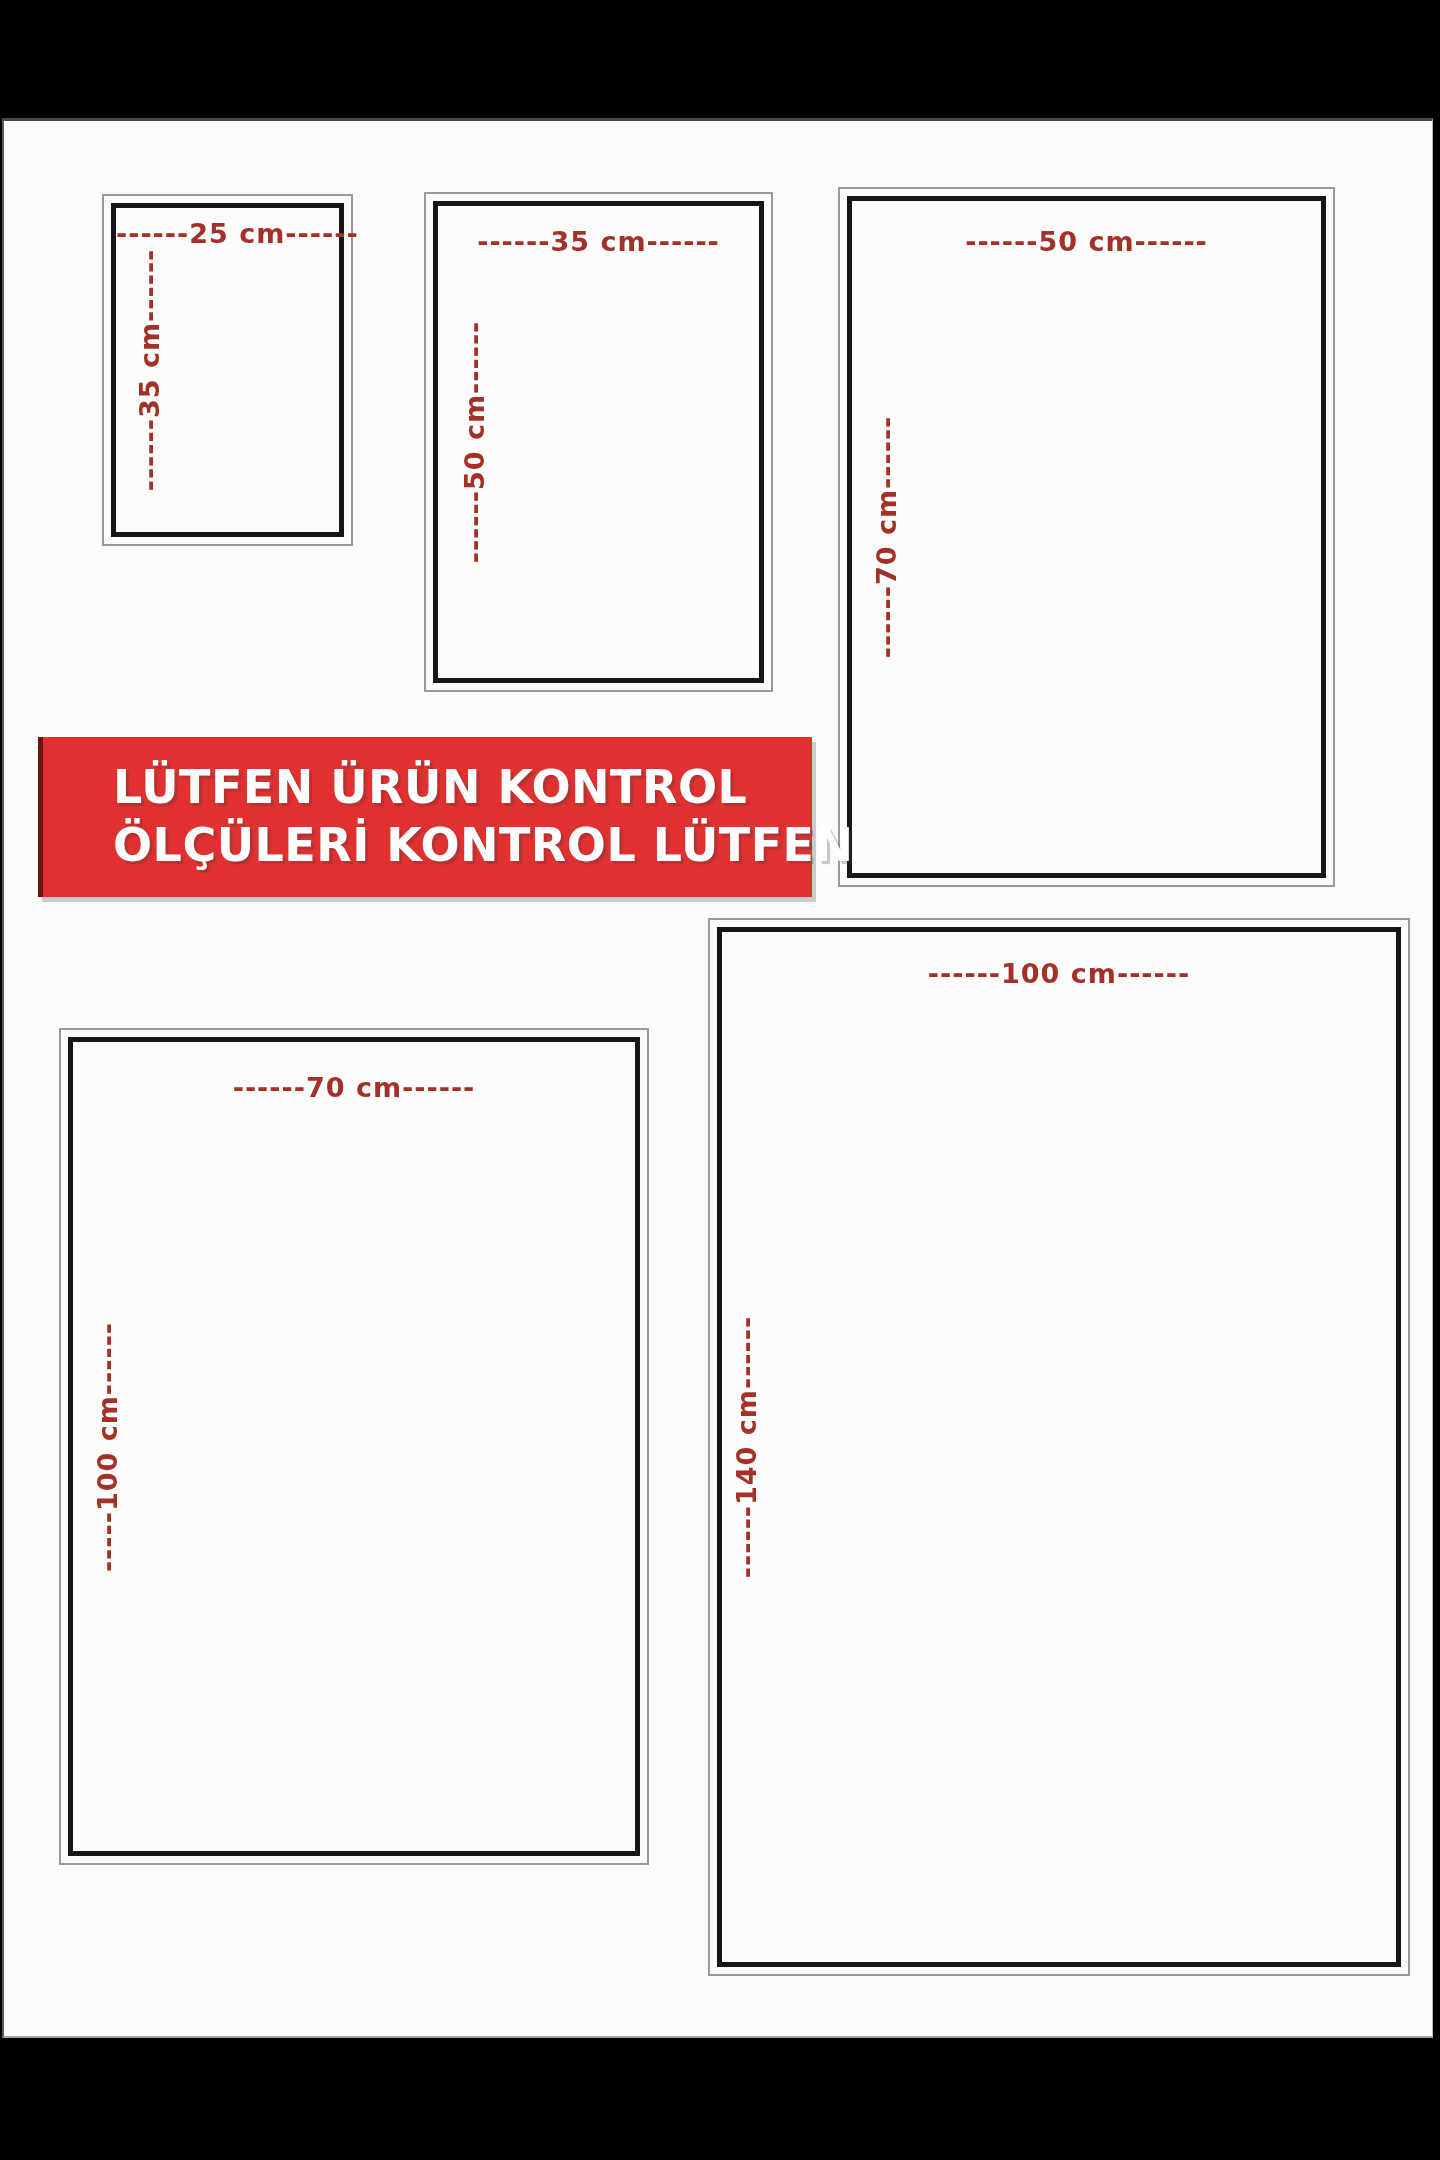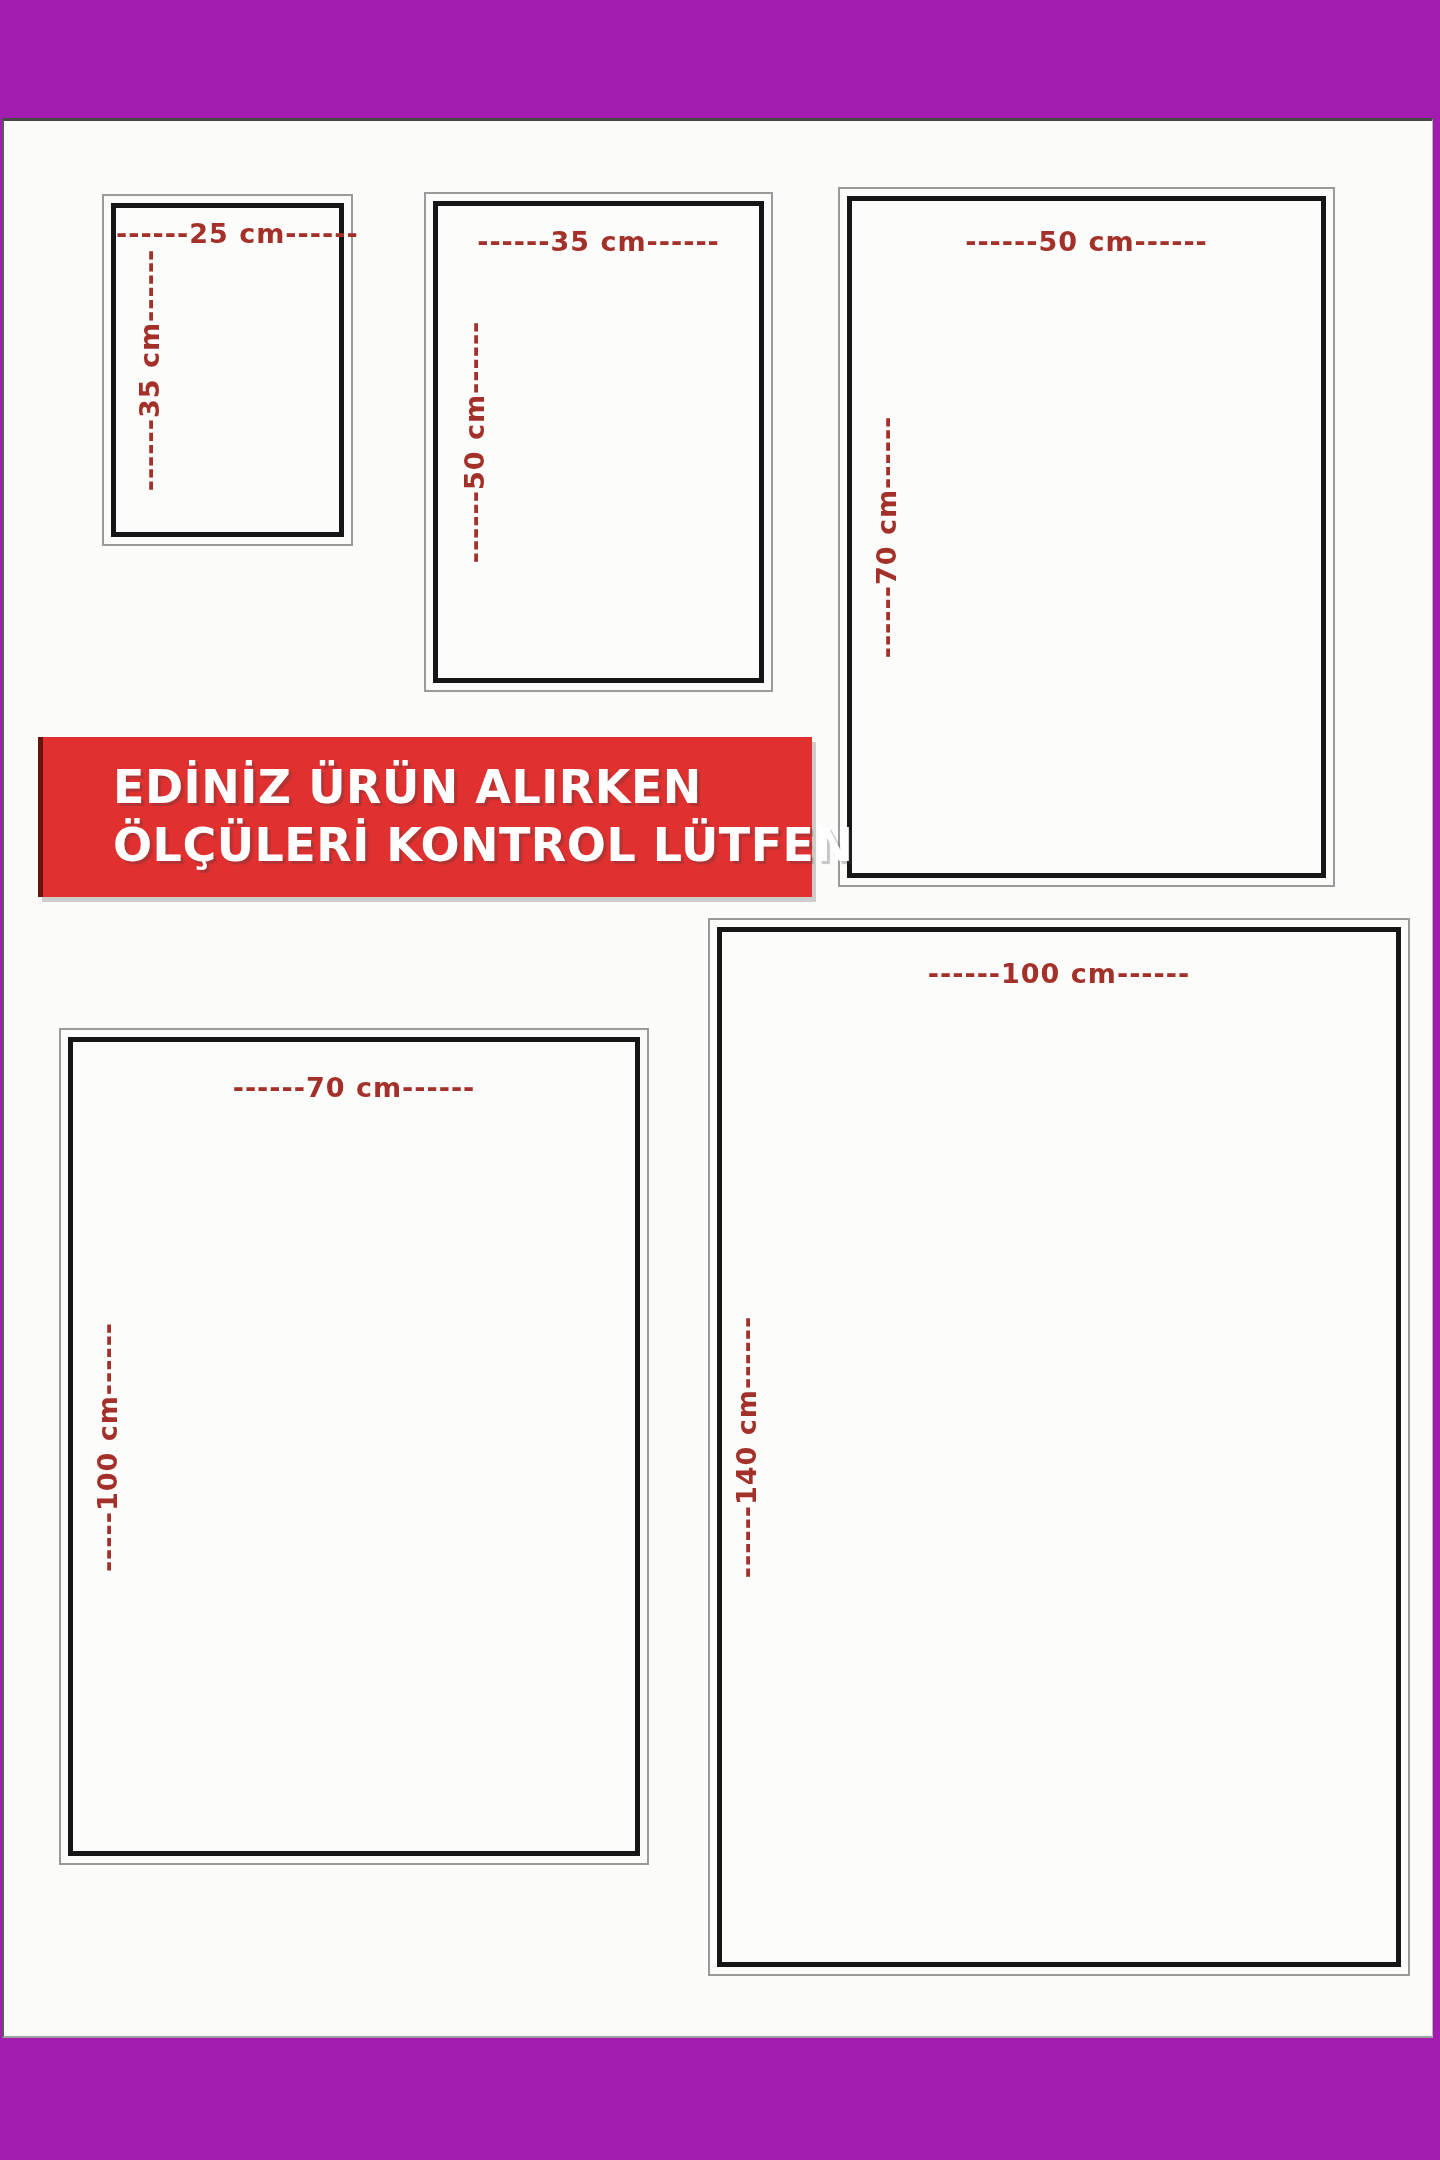--- a/index.html
+++ b/index.html
@@ -1,17 +1,17 @@
 <!DOCTYPE html>
 <html><head>
 <meta charset="utf-8">
 <style>
   html,body { margin:0; padding:0; background:#ffffff; }
   .canvas {
-    position:relative; width:1440px; height:2160px; background:#a21caf;
+    position:relative; width:1440px; height:2160px; background:#000000;
     font-family:"DejaVu Sans","Liberation Sans",sans-serif; overflow:hidden;
   }
   .page {
     position:absolute; left:2px; top:118px; width:1431px; height:1920px;
     background:#fbfbf9; box-sizing:border-box;
     border-top:3px solid #474747; border-left:2px solid #5a5a5a;
     border-right:1px solid #b8b8b8; border-bottom:2px solid #a0a0a0;
   }
   .size-box {
     position:absolute; box-sizing:border-box;
@@ -80,17 +80,17 @@
   </div>
 
   <div class="size-box" style="left:708px; top:918px; width:702px; height:1058px;">
     <div class="frame">
       <div class="dim-label dim-top" style="top:26px;">------100 cm------</div>
       <div class="dim-label dim-left" style="left:24px;">------140 cm------</div>
     </div>
   </div>
 
   <div class="banner">
-    <div class="banner-line">EDİNİZ ÜRÜN ALIRKEN</div>
+    <div class="banner-line">LÜTFEN ÜRÜN KONTROL</div>
     <div class="banner-line">ÖLÇÜLERİ KONTROL LÜTFEN</div>
   </div>
 
 </div>
 
 </body></html>

